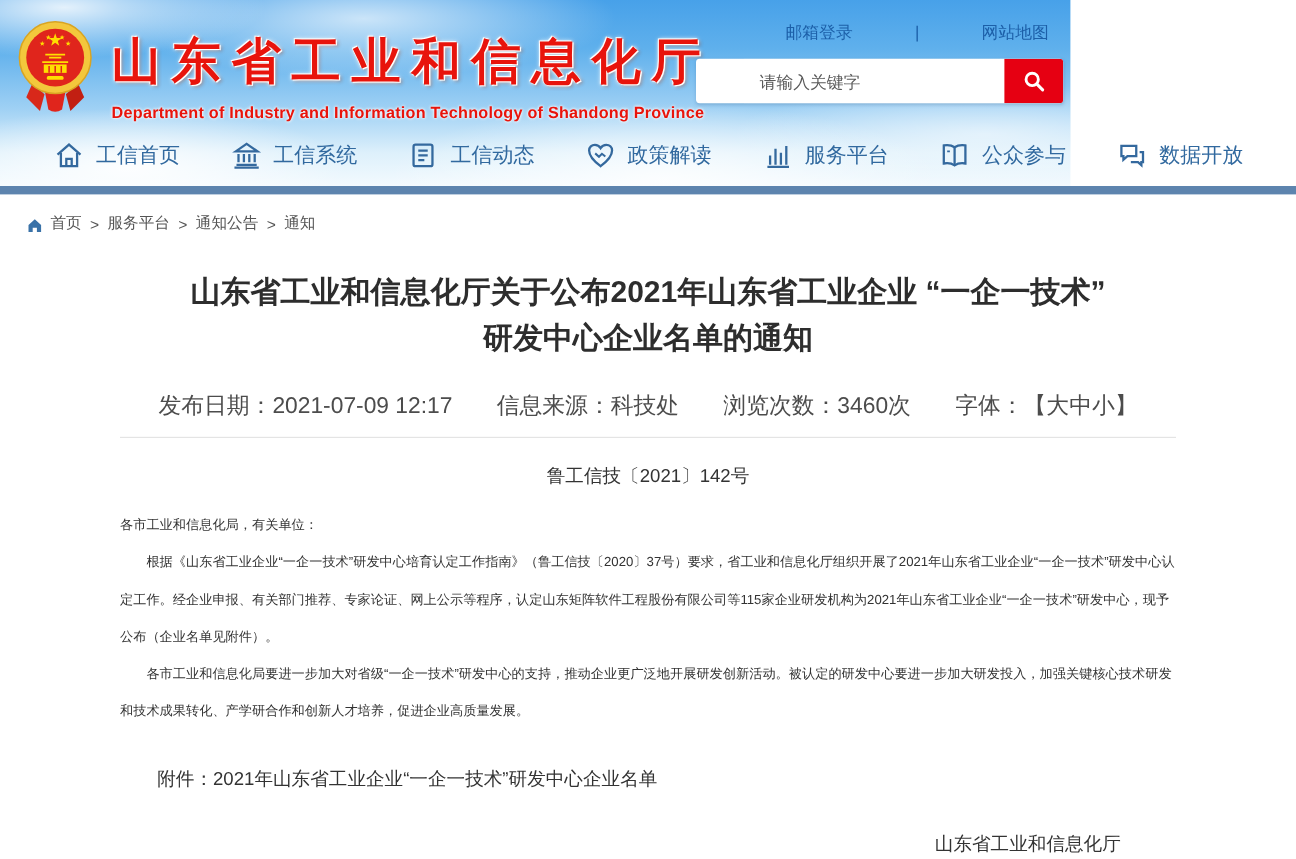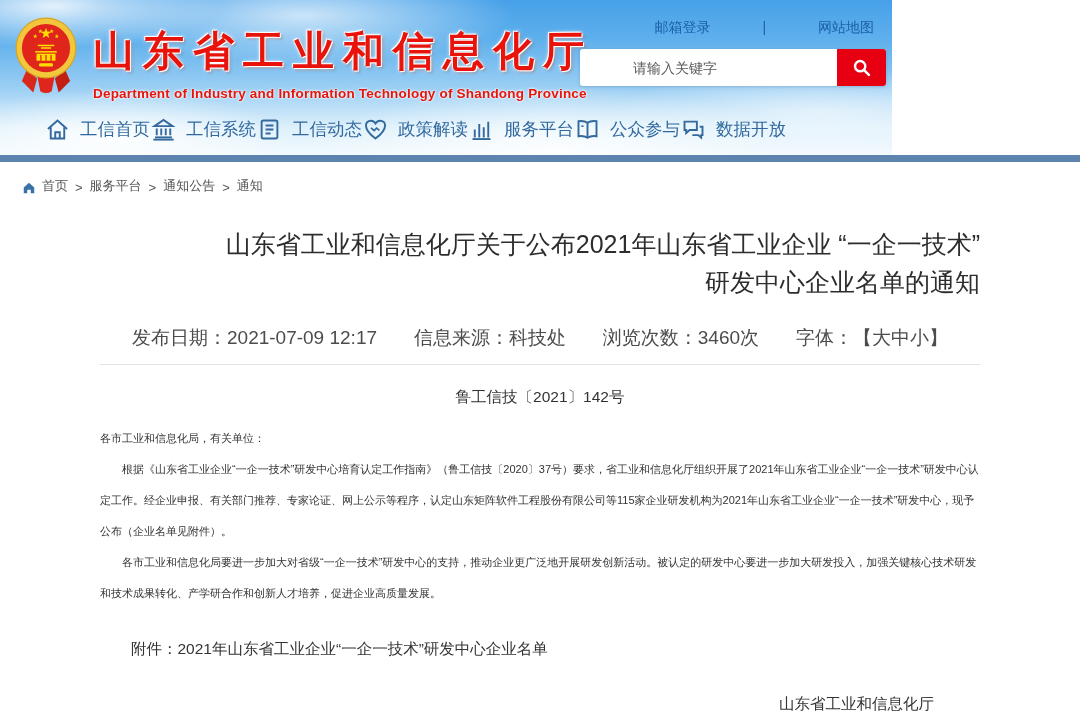--- a/index.html
+++ b/index.html
@@ -40,38 +40,38 @@
     flex:1; border:none; outline:none; padding:0 13px; font-size:14px; color:#333;
     font-family:"Liberation Sans","DejaVu Sans",sans-serif;
   }
   .searchbar input::placeholder { color:#595959; opacity:1; }
   .search-btn { width:49px; background:#e60012; border:none; cursor:pointer;
     display:flex; align-items:center; justify-content:center; }
 
   
   .nav {
     position:absolute; left:0; bottom:4px; width:1080px; height:44px;
-    display:flex; align-items:center; padding:0 44px;
+    display:flex; align-items:center; justify-content:space-between; padding:0 44px;
   }
   .nav-item { display:flex; align-items:center; gap:9px; cursor:pointer; }
   .nav-item svg { width:27px; height:27px; }
   .nav-label { font-size:17.5px; color:#31699f; }
   .divider { width:1080px; height:7px; background:#5d84ae; }
 
   
   .breadcrumb {
     display:flex; align-items:flex-end; gap:6px;
     margin:15px 0 0 22px; font-size:13px; color:#555;
   }
   .breadcrumb .crumb { cursor:pointer; }
   .breadcrumb .bsep { margin:0 1px; }
 
   
   .article { width:880px; margin:0 auto; color:#333; }
-  .art-title { margin-top:30px; text-align:right; font-size:25px; font-weight:normal;
+  .art-title { margin-top:30px; text-align:center; font-size:25px; font-weight:bold;
     color:#2d2d2d; line-height:38px; }
   .meta { display:flex; justify-content:space-between; 
     padding:0 32px; margin-top:24px; font-size:19px; color:#4c4c4c; }
   .meta .font-opt { cursor:pointer; }
   .meta-rule { border:none; border-top:1px solid #e4e4e4; margin-top:13px; }
   .doc-number { text-align:center; margin-top:22px; font-size:15.5px; }
   .body-text { margin-top:15px; font-size:11px; line-height:31px; }
   .body-text p.indent { text-indent:2em; }
   .attachment { margin-top:30px; font-size:15.5px; text-indent:2em; cursor:pointer; }
   .signature { margin-top:26px; font-size:15.5px; line-height:36px; }

